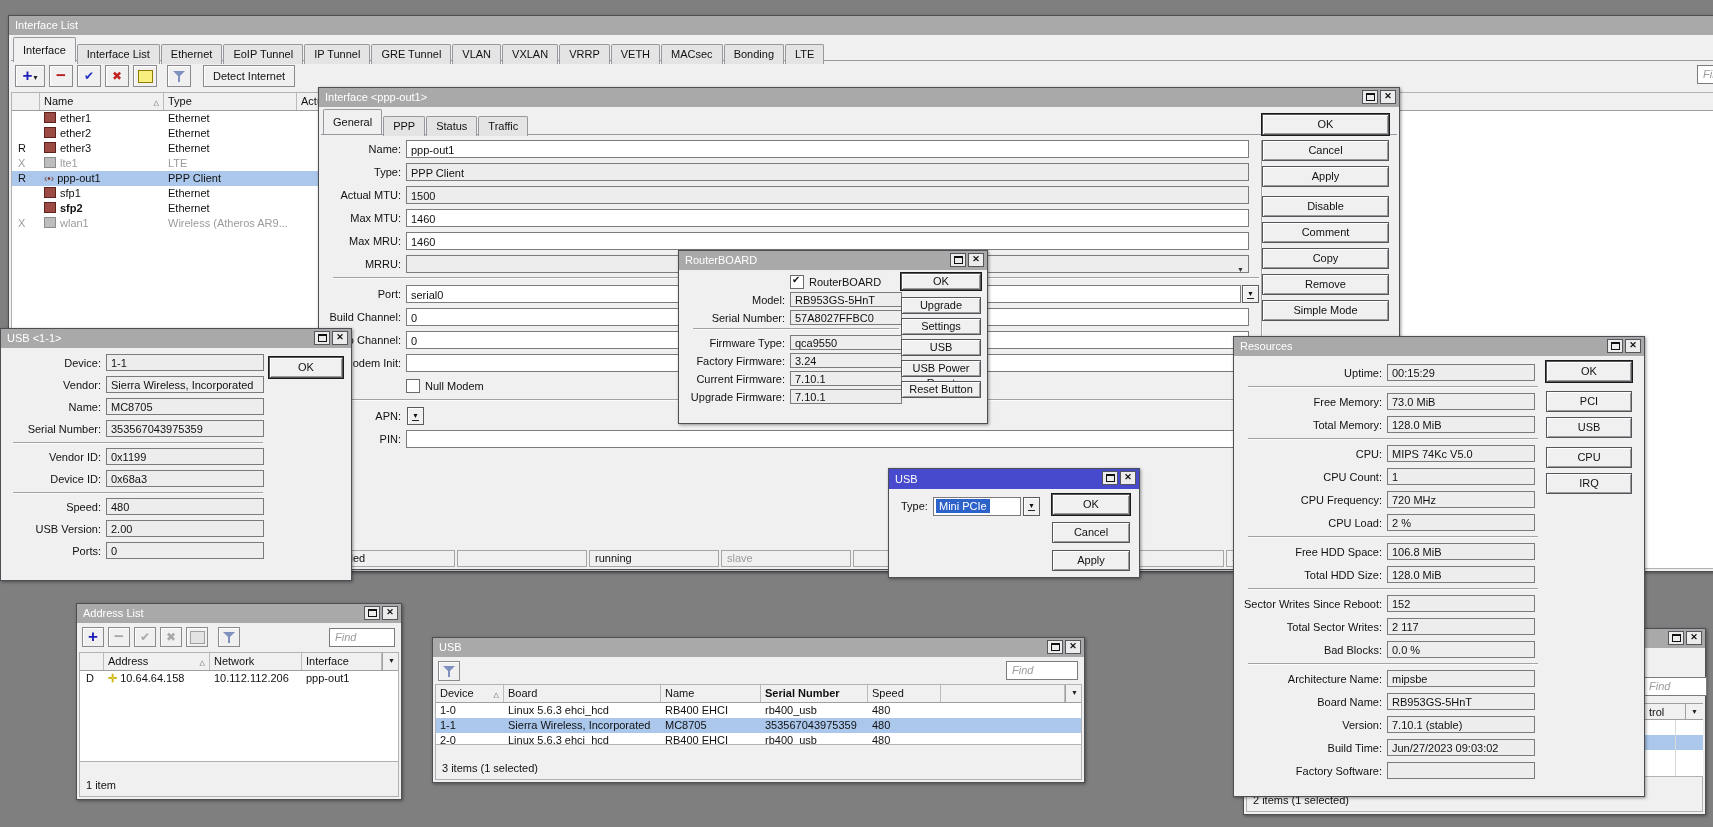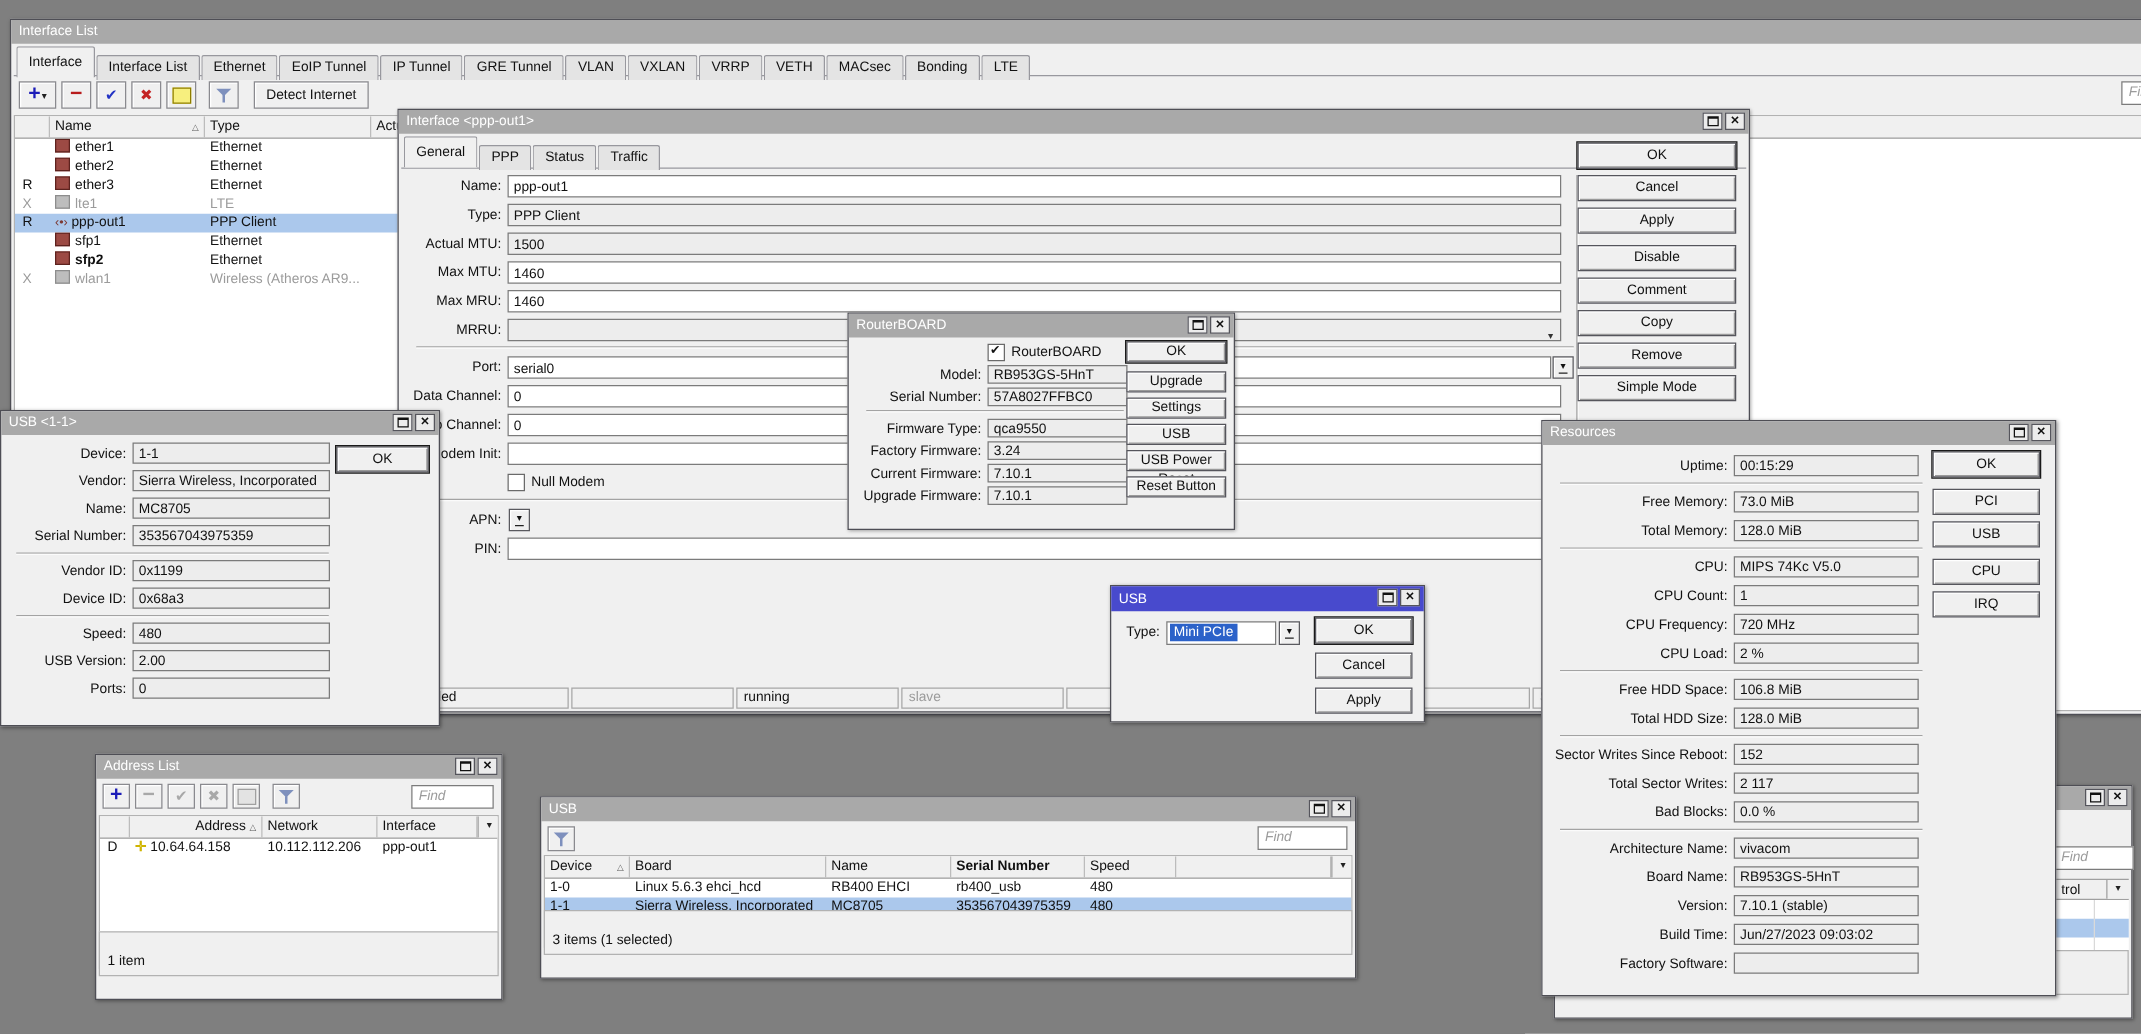--- a/index.html
+++ b/index.html
@@ -78,21 +78,21 @@
   .tcell{padding:0 4px;box-sizing:border-box;overflow:hidden;white-space:nowrap;flex:none}
   .flagcell{padding-left:6px;box-sizing:border-box;flex:none}
   .ethernet-icon{width:10px;height:9px;background:#9c4a44;border:1px solid #5d221e;display:inline-block;
                  vertical-align:-1px;margin-right:4px}
   .lte-icon,.wlan-icon{width:10px;height:9px;background:#bdbdbd;border:1px solid #8d8d8d;display:inline-block;
                  vertical-align:-1px;margin-right:4px}
   .ppp-icon{margin-right:3px}
   .ppp-icon::after{content:"‹•›";color:#7d3a34;font-size:10px}
   .address-icon{margin-right:3px}
   .address-icon::after{content:"✛";color:#cfb400;font-weight:bold}
-  .listfooter{position:absolute;left:2px;right:2px;bottom:18px;height:20px;border:1px solid #b2b2b2;
+  .listfooter{position:absolute;left:2px;right:2px;bottom:2px;height:20px;border:1px solid #b2b2b2;
               padding:17px 6px;box-sizing:border-box;background:#f0f0f0;overflow:hidden;white-space:nowrap}
   
   .statusbar{position:absolute;left:1px;bottom:2px;display:flex;gap:2px}
   .seg{height:17px;border:1px solid #a6a6a6;box-sizing:border-box;padding:1px 5px;background:#f0f0f0;
        overflow:hidden;white-space:nowrap}
   .seg.dim{color:#9b9b9b}
   
   #win-iflist{left:8px;top:15px;width:1790px;height:557px;z-index:1}
   #win-iflist .tabstrip{left:2px;top:19px;right:2px}
   #win-iflist .toolbar{left:6px;top:49px}
@@ -278,21 +278,21 @@
         <span class="flabel">MRRU:</span>
         <div class="fld ro"><span></span><span class="cmbarr"></span></div>
       </div>
       <div class="fsep"></div>
       <div class="frow">
         <span class="flabel">Port:</span>
         <div class="fld"><span>serial0</span></div>
         <div class="dbtn"></div>
       </div>
       <div class="frow">
-        <span class="flabel">Data Channel:</span>
+        <span class="flabel">Build Channel:</span>
         <div class="fld"><span>0</span></div>
       </div>
       <div class="frow">
         <span class="flabel">Info Channel:</span>
         <div class="fld"><span>0</span></div>
       </div>
       <div class="frow">
         <span class="flabel">Modem Init:</span>
         <div class="fld"><span></span></div>
       </div>
@@ -514,21 +514,21 @@
         <span class="flabel">Total Sector Writes:</span>
         <div class="fld ro"><span>2 117</span></div>
       </div>
       <div class="frow">
         <span class="flabel">Bad Blocks:</span>
         <div class="fld ro"><span>0.0 %</span></div>
       </div>
       <div class="fsep"></div>
       <div class="frow">
         <span class="flabel">Architecture Name:</span>
-        <div class="fld ro"><span>vivacom</span></div>
+        <div class="fld ro"><span>mipsbe</span></div>
       </div>
       <div class="frow">
         <span class="flabel">Board Name:</span>
         <div class="fld ro"><span>RB953GS-5HnT</span></div>
       </div>
       <div class="frow">
         <span class="flabel">Version:</span>
         <div class="fld ro"><span>7.10.1 (stable)</span></div>
       </div>
       <div class="frow">
@@ -576,21 +576,21 @@
         <span class="note-icon"></span>
       </div>
     <div class="tbbtn gapl">
         <span class="funnel-icon"></span>
       </div>
   </div>
   <div class="find">Find</div>
   <div class="listbody">
       <div class="thead">
         <div class="hcell" style="width: 24px;"></div>
-        <div class="hcell" style="width: 106px; text-align: right;"><span>Address</span><span class="sortmark"></span></div>
+        <div class="hcell" style="width: 106px;"><span>Address</span><span class="sortmark"></span></div>
         <div class="hcell" style="width: 92px;"><span>Network</span></div>
         <div class="hcell" style="width: 80px;"><span>Interface</span></div>
         <div class="hbtn"></div>
       </div>
       <div class="tbody">
         <div class="trow" style="height: 15px; line-height: 15px; width: 319px;">
           <div class="flagcell" style="width: 24px;">D</div>
           <div class="tcell" style="width: 106px;"><span class="address-icon"></span><span>10.64.64.158</span></div>
           <div class="tcell" style="width: 92px;"><span>10.112.112.206</span></div>
           <div class="tcell" style="width: 80px;"><span>ppp-out1</span></div>

